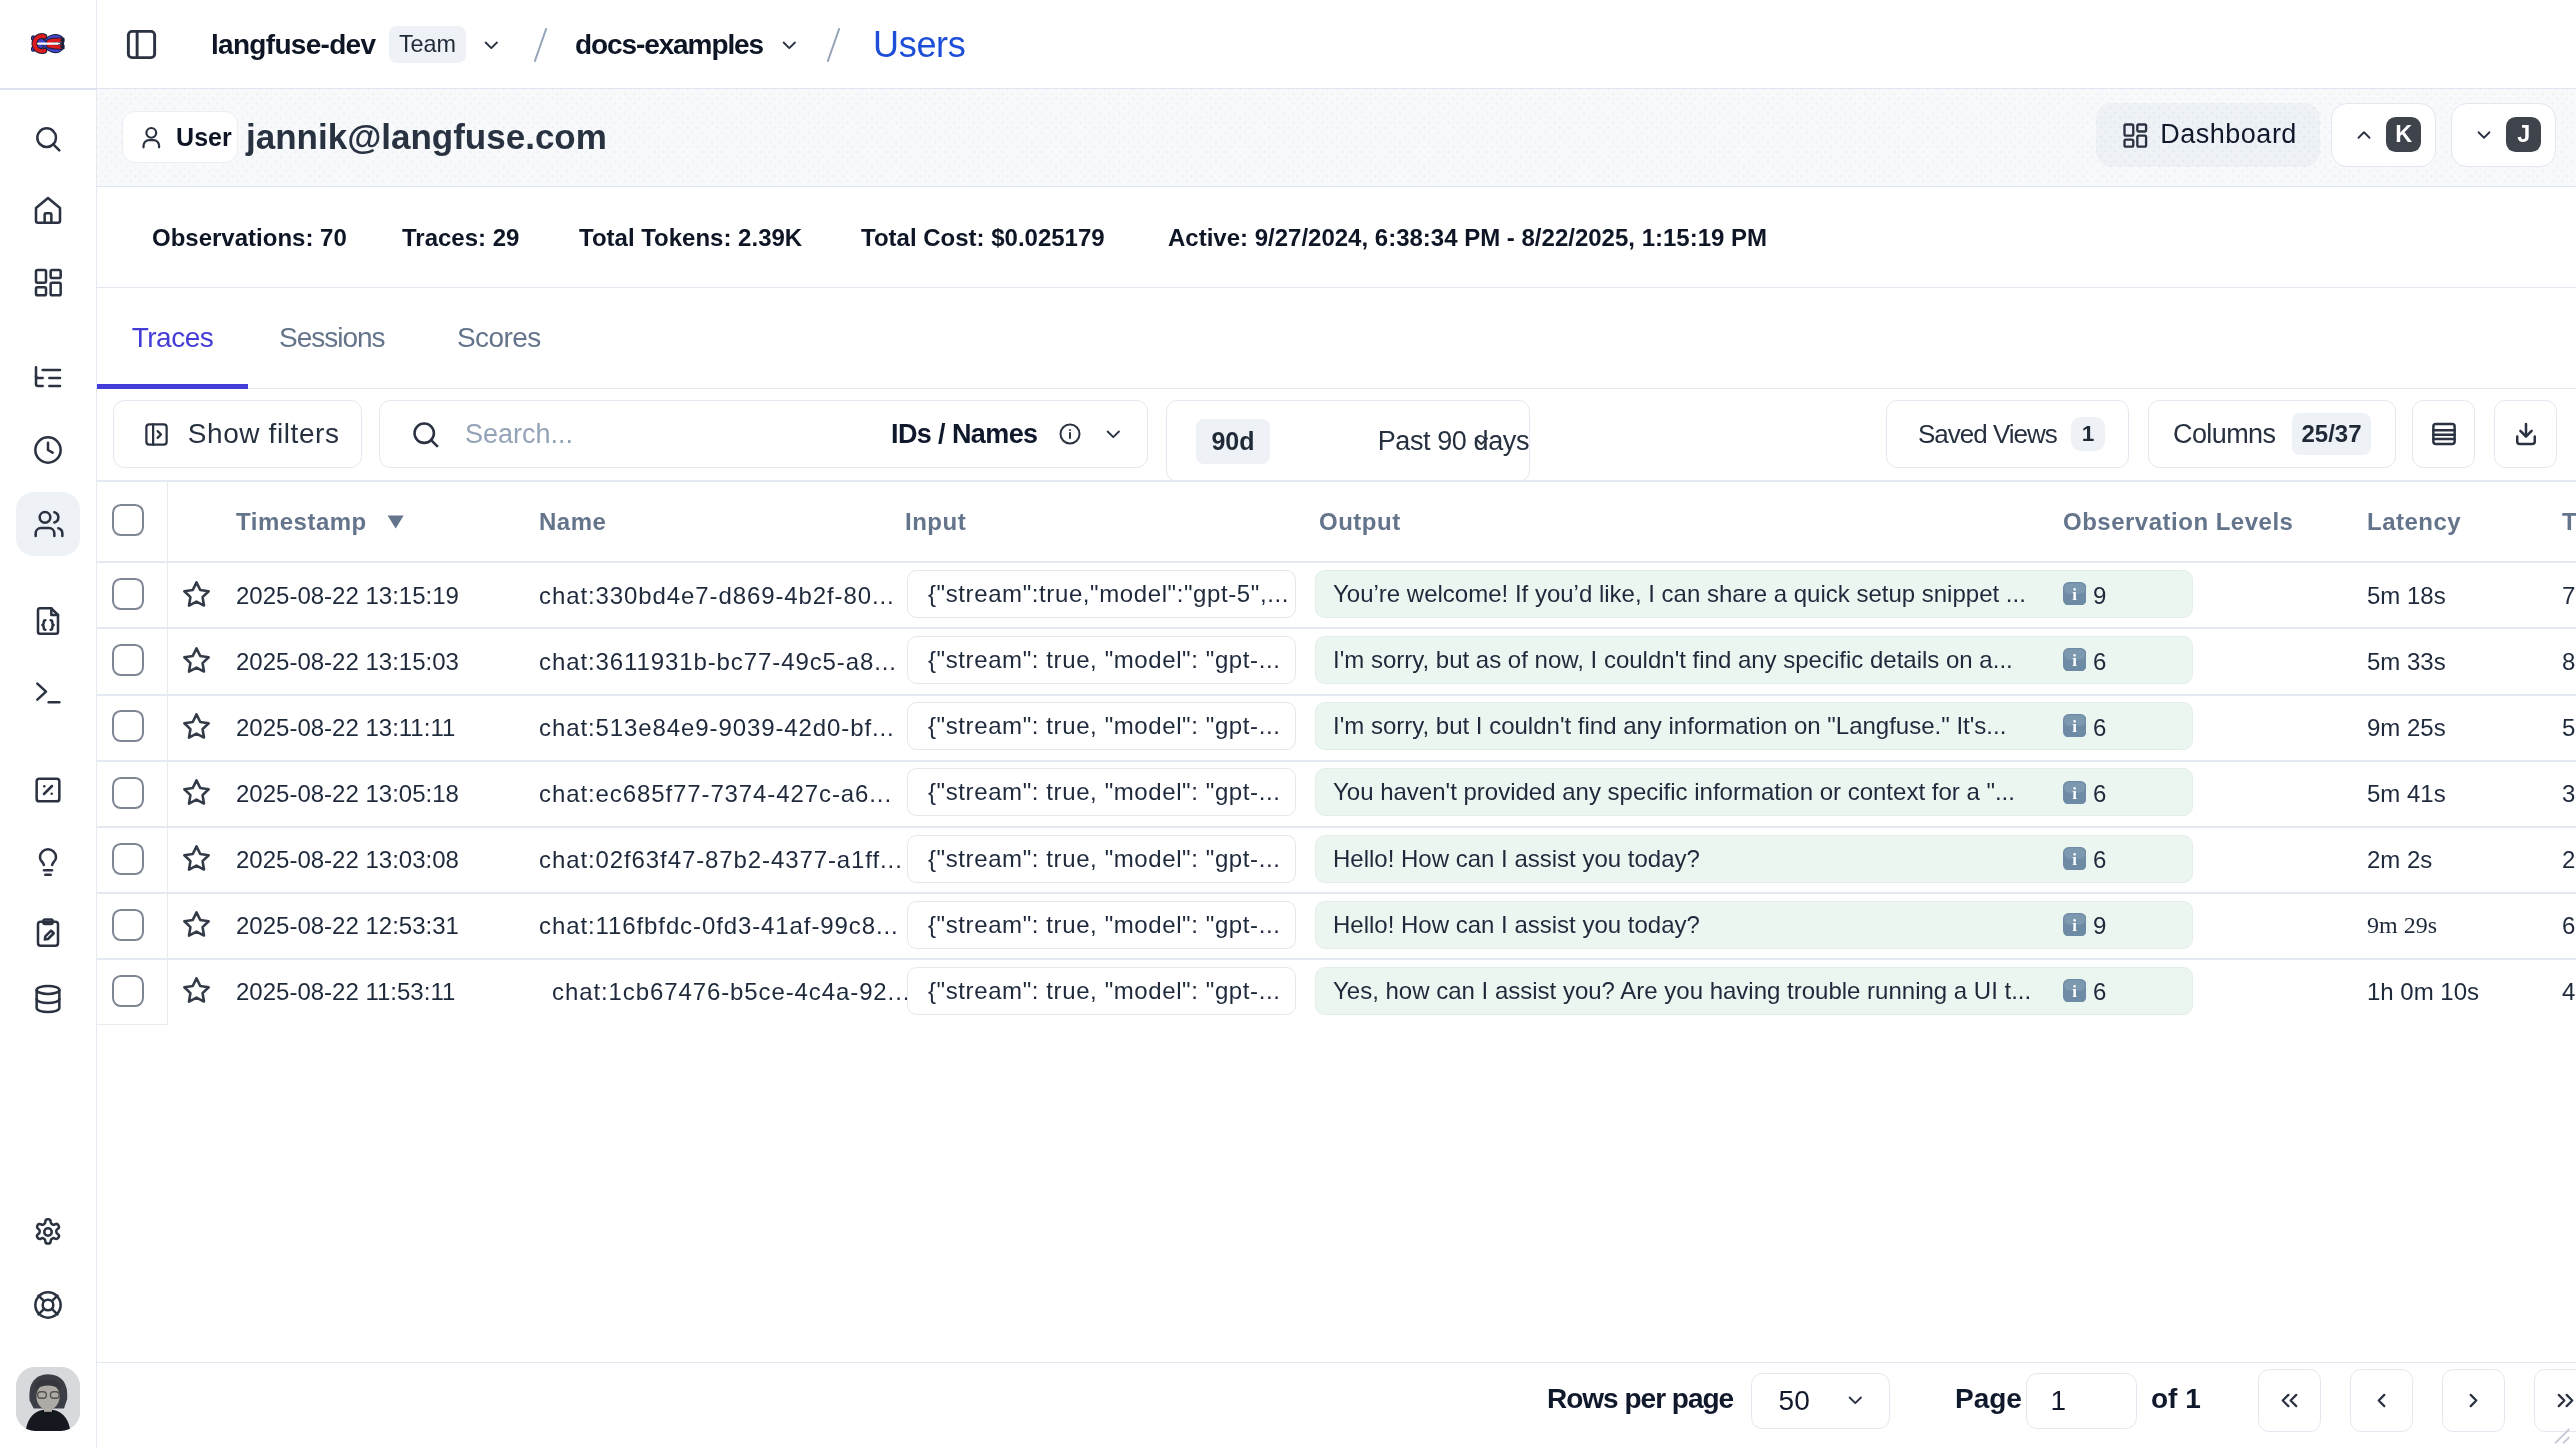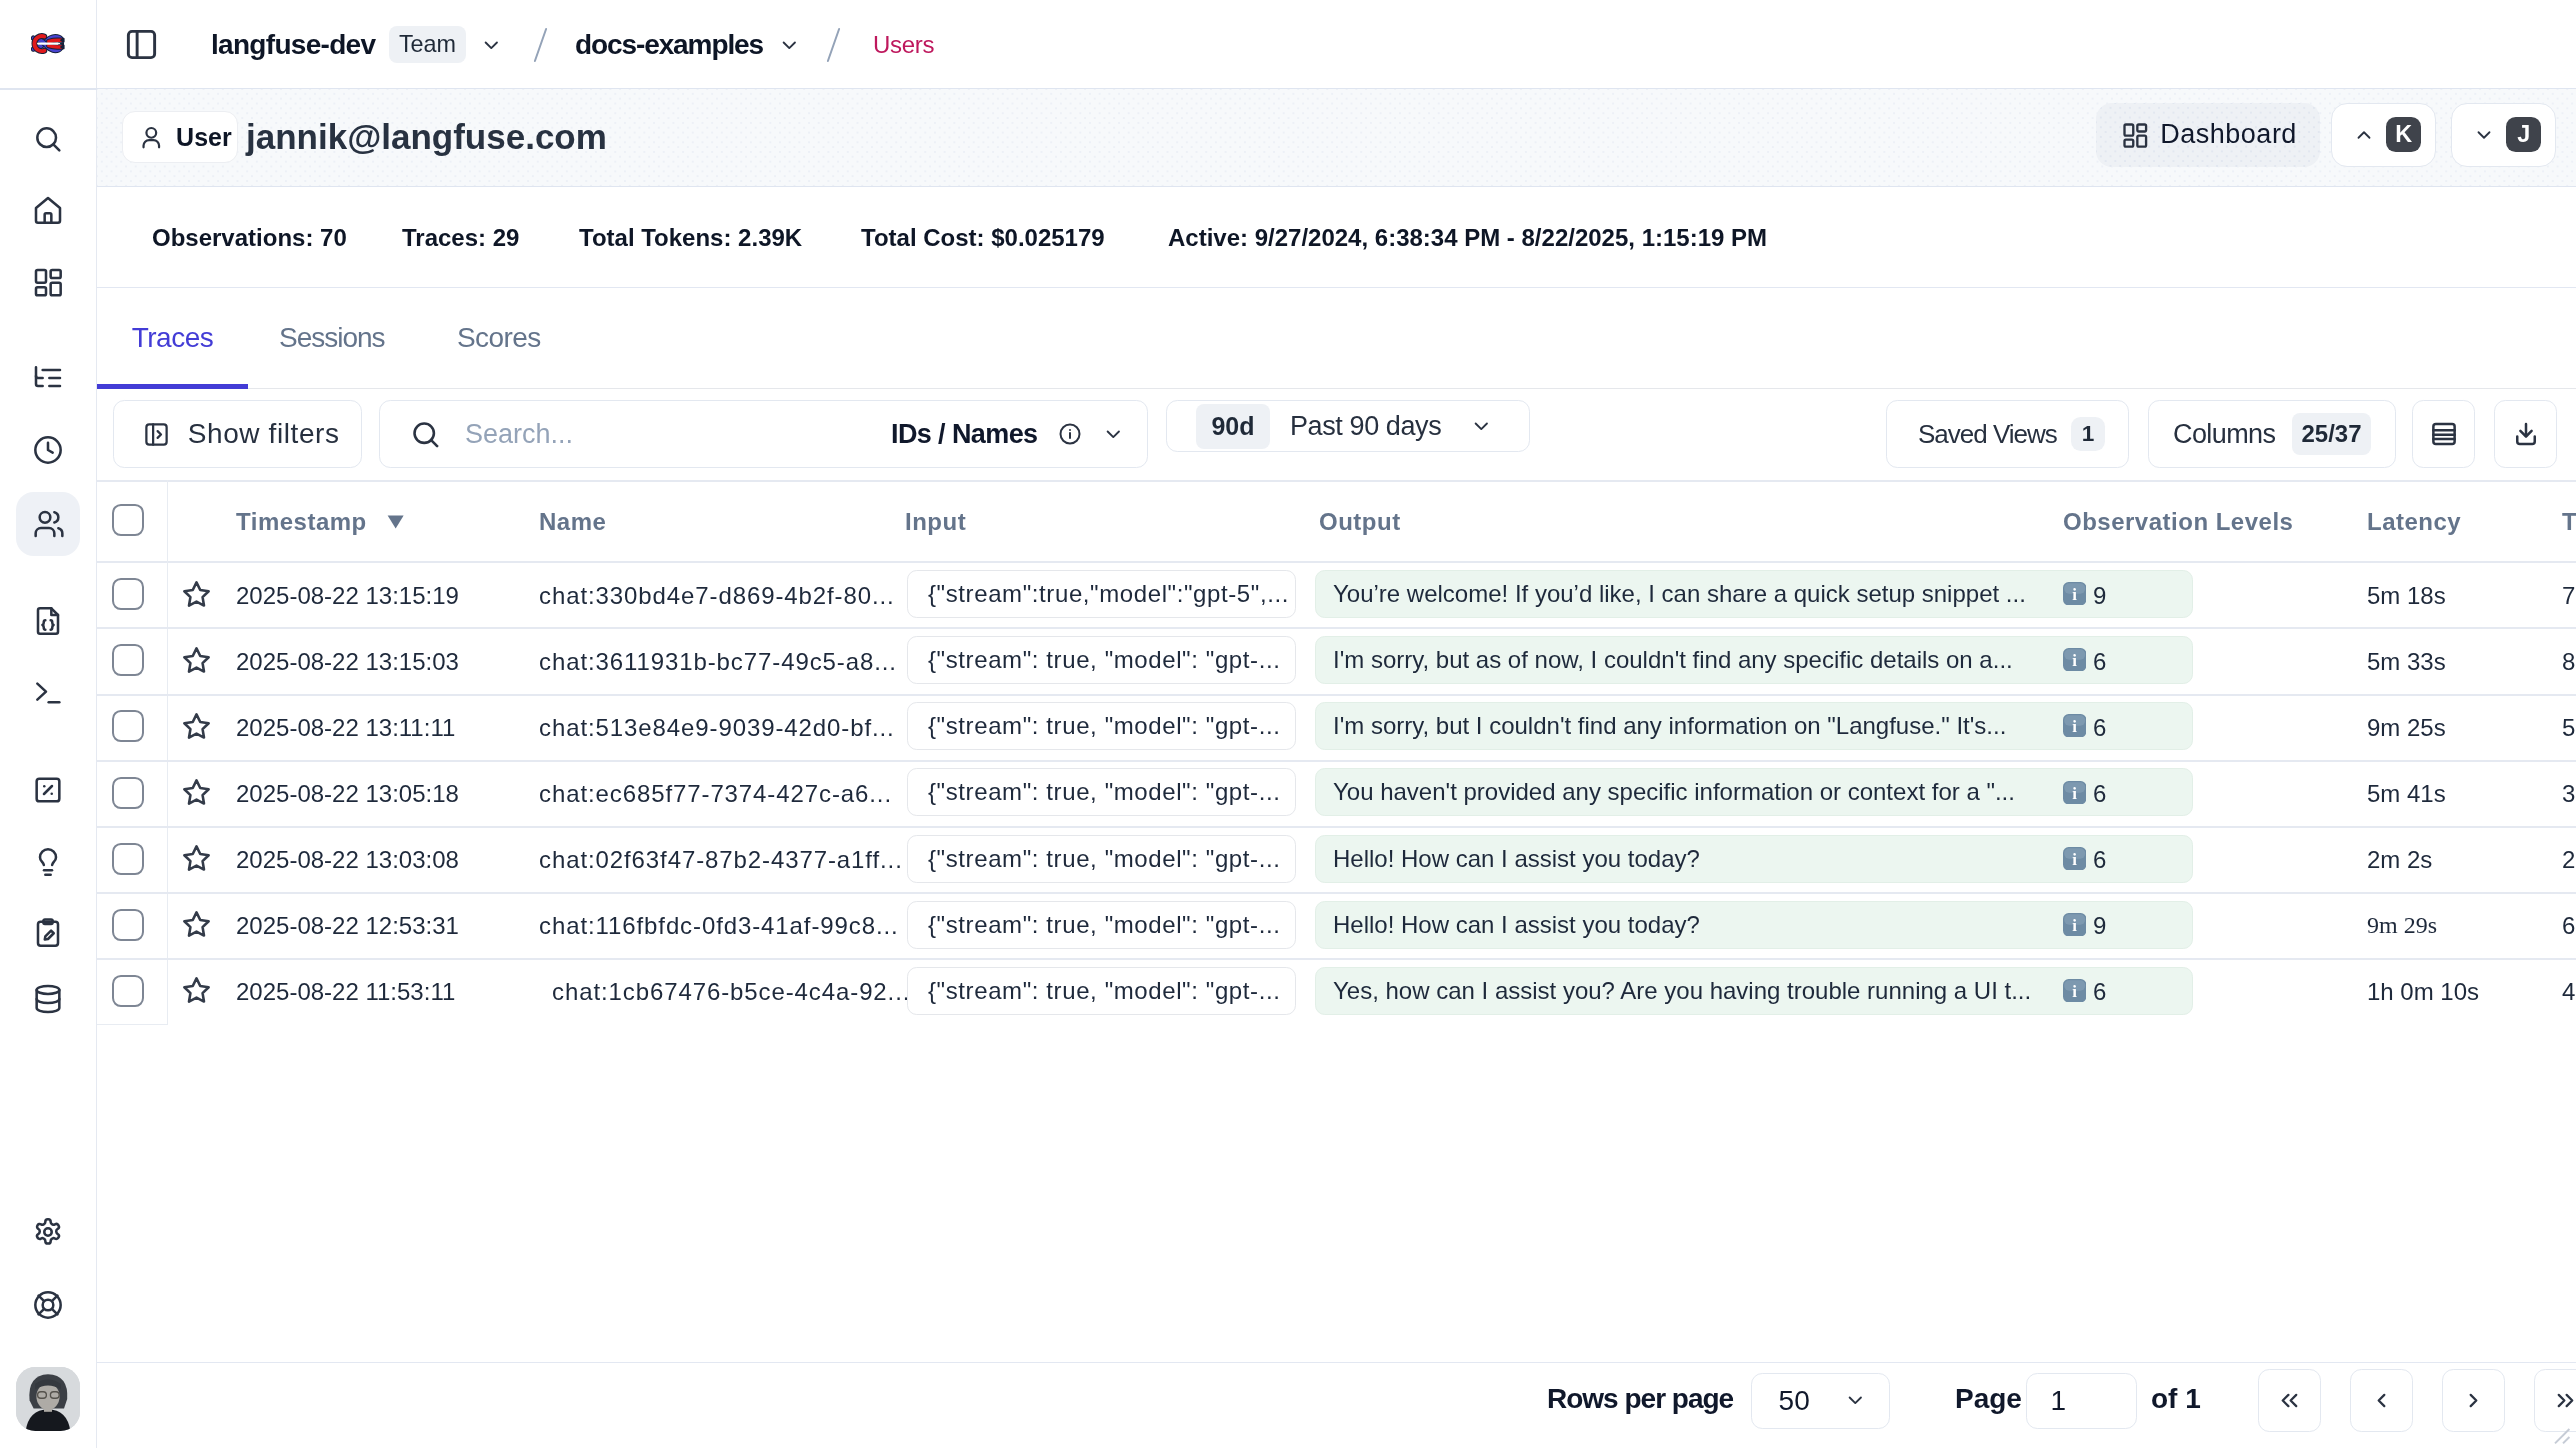--- a/index.html
+++ b/index.html
@@ -155,21 +155,21 @@
   <svg style="position:absolute;left:429px;top:21px" width="29" height="48" viewBox="0 0 36 60">
       <path d="M25 10 11 50" stroke="#94a3b8" stroke-width="2.5" stroke-linecap="round" fill="none"></path>
     </svg>
   <div class="abs" style="left:478px;top:27px;height:35px;display:flex;align-items:center;font-size:28px;font-weight:600;letter-spacing:-1.1px;color:#0e1626;">docs-examples</div>
   <svg class="gicn" style="position:absolute;left:681px;top:34px" width="22.6" height="22.6" viewBox="0 0 24 24" stroke="#3f4a5c">
       <path d="m6 9 6 6 6-6"></path>
     </svg>
   <svg style="position:absolute;left:722px;top:21px" width="29" height="48" viewBox="0 0 36 60">
       <path d="M25 10 11 50" stroke="#94a3b8" stroke-width="2.5" stroke-linecap="round" fill="none"></path>
     </svg>
-  <div class="abs" style="left:776px;top:27px;height:35px;display:flex;align-items:center;font-size:24px;font-weight:400;letter-spacing:-0.3px;color:#be185d;">Users</div>
+  <div class="abs" style="left:776px;top:27px;height:35px;display:flex;align-items:center;font-size:36px;font-weight:400;letter-spacing:-0.3px;color:#1d4ed8;">Users</div>
 </div>
 
 <div class="abs" id="band" style="left:97px;top:89px;width:2479px;height:98px;background:#f7f9fb;background-image:radial-gradient(rgba(100,130,190,0.07) 1px, transparent 1.1px),radial-gradient(rgba(100,130,190,0.07) 1px, transparent 1.1px);background-size:9.7px 9.7px;background-position:0 0,4.8px 4.8px;border-bottom:1.6px solid #dfe5f0;">
   <div class="abs" style="left:25px;top:22px;width:116px;height:52px;background:#fff;border:0.8px solid #eceef2;border-radius:13px;display:flex;align-items:center;">
     <svg class="gicn" style="margin-left:14.5px" width="26.6" height="26.6" viewBox="0 0 24 24" stroke="#4f46e5" stroke-width="2.5">
         <circle cx="12" cy="8" r="4.4"></circle>
         <path d="M5 21v-1.5a5 5 0 0 1 5-5h4a5 5 0 0 1 5 5V21"></path>
       </svg>
     <span style="margin-left:12px;font-size:25px;font-weight:700;color:#0e1626;">User</span>
   </div>
@@ -233,21 +233,21 @@
     <span style="position:absolute;left:511px;font-size:27px;font-weight:700;letter-spacing:-0.6px;color:#10182b;">IDs / Names</span>
     <svg class="gicn" style="position:absolute;left:678px;" width="24" height="24" viewBox="0 0 24 24" stroke="#39424f" stroke-width="2">
         <circle cx="12" cy="12" r="9.5"></circle>
         <path d="M12 16v-5"></path>
         <path d="M12 8h.01"></path>
       </svg>
     <svg class="gicn" style="position:absolute;left:722px;" width="22.6" height="22.6" viewBox="0 0 24 24" stroke="#5a6575" stroke-width="2.4">
         <path d="m6 9 6 6 6-6"></path>
       </svg>
   </div>
-  <div class="btn" style="left:1166px;top:400px;width:364px;height:52px;">
+  <div class="btn" style="left:1166px;top:400px;width:364px;height:82px;justify-content:space-between;">
     <div class="badge" style="margin-left:29px;width:74px;height:45px;font-size:25px;">90d</div>
     <span style="margin-left:20px;font-size:27px;font-weight:500;letter-spacing:-0.4px;color:#27303f;">Past 90 days</span>
     <svg class="gicn" style="position:absolute;left:303px;" width="22.6" height="22.6" viewBox="0 0 24 24" stroke="#5a6575" stroke-width="2.4">
         <path d="m6 9 6 6 6-6"></path>
       </svg>
   </div>
   <div class="btn" style="left:1886px;top:400px;width:243px;height:68px;">
     <span style="margin-left:31px;font-size:26px;font-weight:500;letter-spacing:-1px;color:#27303f;">Saved Views</span>
     <div class="badge" style="position:absolute;left:184px;width:34px;height:34px;font-size:22.6px;border-radius:9.7px;">1</div>
   </div>

